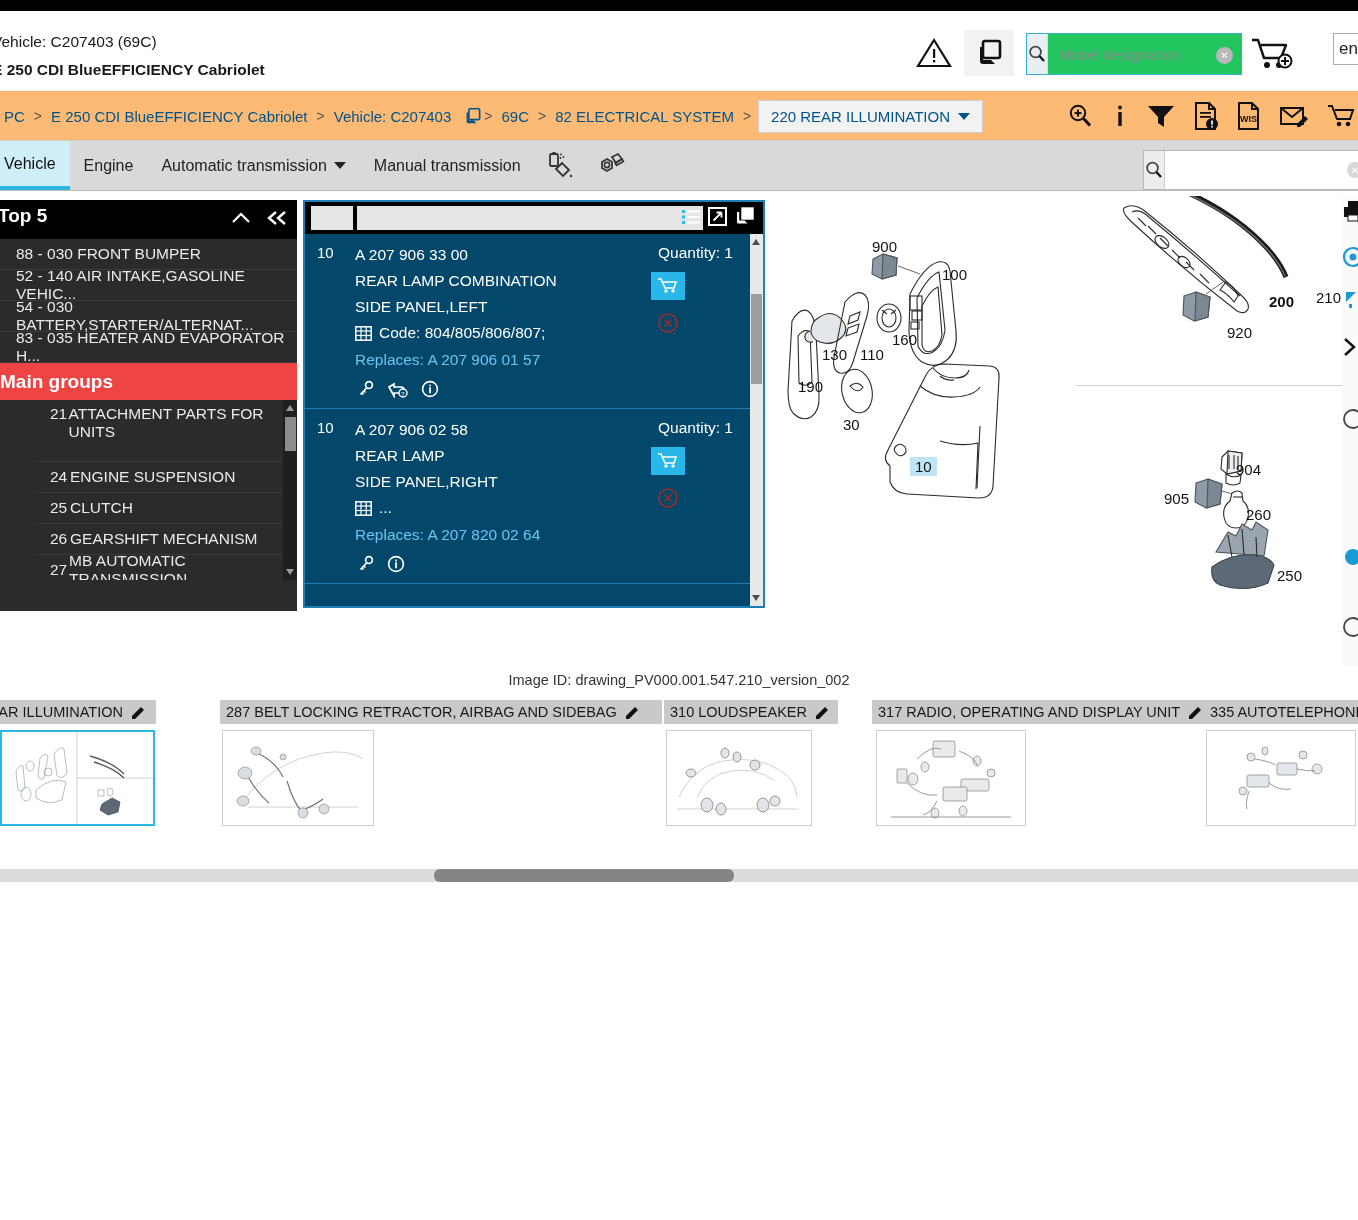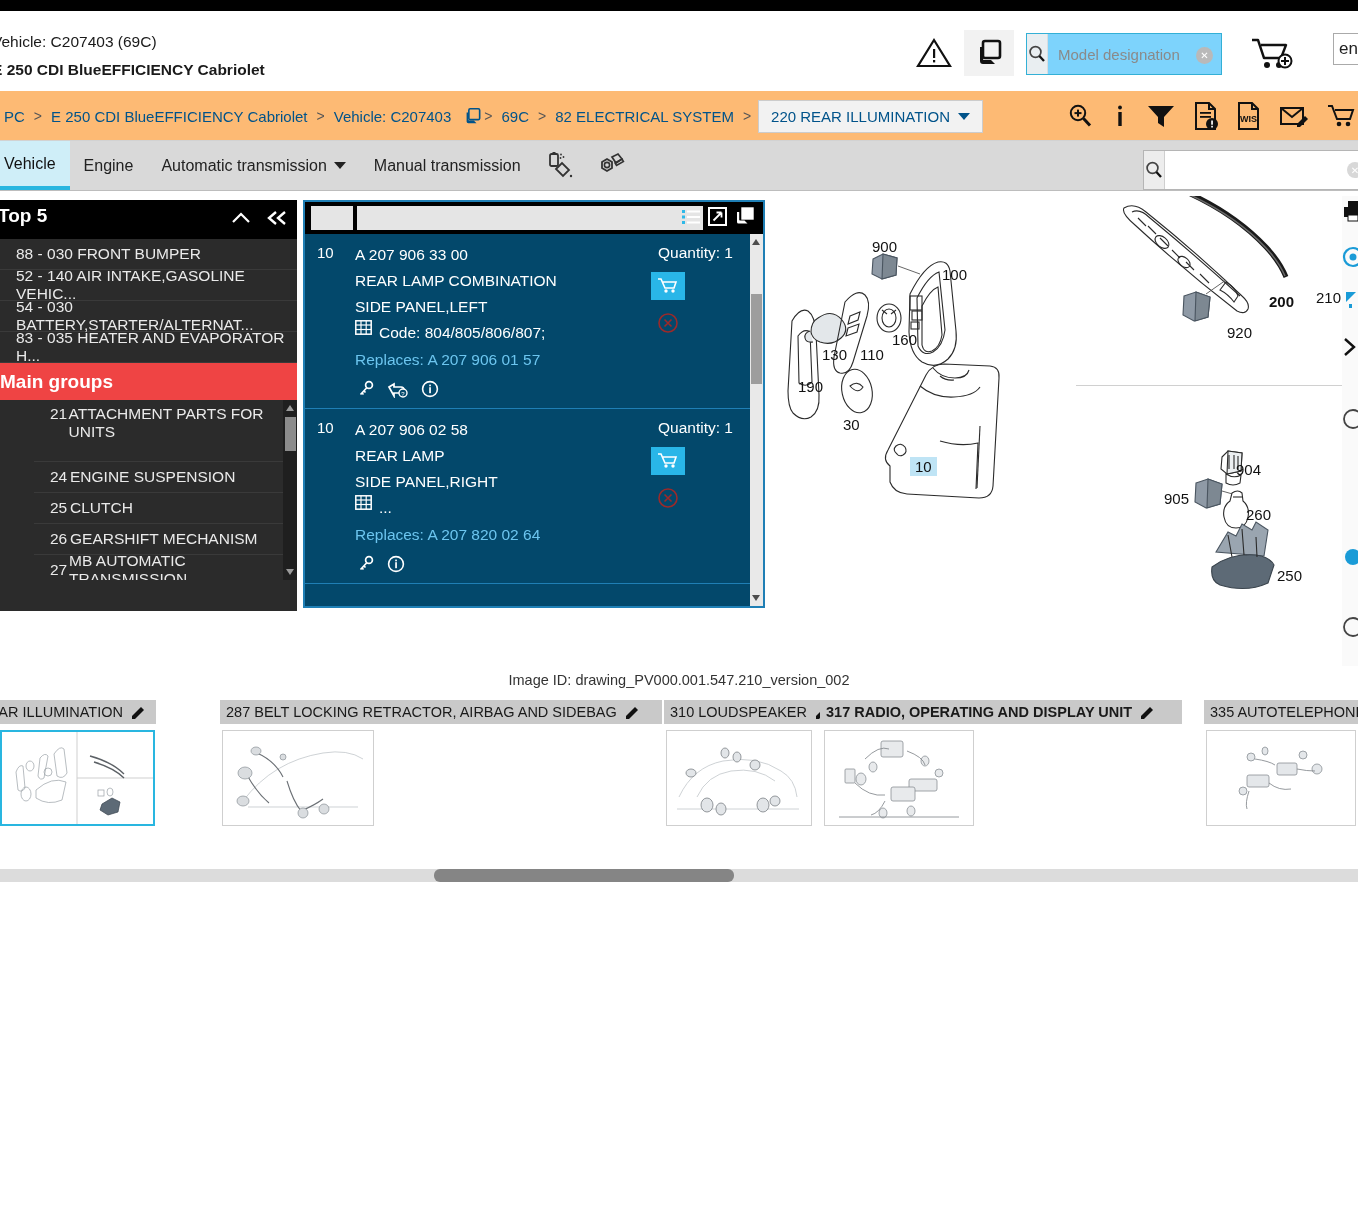--- a/index.html
+++ b/index.html
@@ -32,22 +32,22 @@
     font-size:15.5px; color:#1a1a1a; font-weight:bold; white-space:nowrap;
   }
   .warn-icon {
     position:absolute; left:915px; top:26px; width:38px; height:32px;
   }
   .copy-btn {
     position:absolute; left:964px; top:19px; width:50px; height:46px;
     background:#f2f2f2; display:flex; align-items:center; justify-content:center;
   }
   .search-box {
-    position:absolute; left:1026px; top:22px; width:196px; height:42px;
-    border:1px solid #33b0d6; background:#7dd3fc; display:flex; align-items:stretch;
+    position:absolute; left:1026px; top:22px; width:216px; height:42px;
+    border:1px solid #33b0d6; background:#22c55e; display:flex; align-items:stretch;
   }
   .search-box .sbtn {
     width:45px; background:#e9eef1; display:flex; align-items:center; justify-content:center;
     border-right:1px solid #d6dde1;
   }
   .search-box input {
     flex:1; border:0; outline:0; padding:0 10px; font-size:15px;
     color:#555; background:transparent; font-family:"Liberation Sans", sans-serif;
   }
   .search-box input::placeholder { color:#8a8a8a; }
@@ -151,21 +151,21 @@
     background:#03486b; border:2px solid #1f7fb5; overflow:hidden;
   }
   .parts-head { height:32px; background:#000; display:flex; align-items:center; position:relative; }
   .parts-head .cellA { width:42px; height:24px; background:#e5e5e5; margin-left:6px; }
   .parts-head .cellB { flex:1; height:24px; background:#e5e5e5; margin-left:4px; margin-right:60px;}
   .parts-head .picons { position:absolute; right:8px; top:5px; display:flex; gap:7px; align-items:center;}
   .part-row { position:relative; padding:8px 0 10px 0; border-bottom:1px solid #1f7fb5; }
   .part-row .pos { position:absolute; left:12px; top:10px; font-size:15px; color:#fff; }
   .part-body { margin-left:50px; margin-right:155px; }
   .part-body .ln { font-size:15.5px; color:#ffffff; line-height:26px; white-space:nowrap; }
-  .part-body .code-ln { font-size:15.5px; color:#ffffff; line-height:26px; display:flex; align-items:flex-start; gap:7px;}
+  .part-body .code-ln { font-size:15.5px; color:#ffffff; line-height:26px; display:flex; align-items:center; gap:7px;}
   .part-body .repl { font-size:15.5px; color:#6cc5ef; line-height:28px; }
   .part-icons { display:flex; align-items:center; gap:12px; margin-top:6px; margin-left:52px; }
   .qty { position:absolute; right:30px; top:10px; font-size:15.5px; color:#fff; }
   .cartbtn {
     position:absolute; right:78px; top:38px; width:34px; height:28px;
     background:#29b6e8; display:flex; align-items:center; justify-content:center;
   }
   .delbtn { position:absolute; right:84px; top:78px; width:22px; height:22px; }
   .parts-scroll { position:absolute; right:0; top:32px; width:13px; bottom:0; background:#e9e9e9;}
   .parts-scroll .thumb { position:absolute; left:1px; top:60px; width:11px; height:90px; background:#9d9d9d;}
@@ -837,21 +837,21 @@
             <ellipse cx="88" cy="34" rx="5" ry="5"></ellipse>
             <ellipse cx="40" cy="74" rx="6" ry="7"></ellipse>
             <ellipse cx="54" cy="78" rx="5" ry="6"></ellipse>
             <ellipse cx="96" cy="74" rx="6" ry="7"></ellipse>
             <ellipse cx="108" cy="70" rx="5" ry="5"></ellipse>
           </g>
         </svg>
       </div>
     </div>
 
-    <div class="tgroup" style="left:820px; width:362px;font-weight:bold;">
+    <div class="tgroup" style="left:872px; width:362px;">
       <div class="cap">
         <span>317 RADIO, OPERATING AND DISPLAY UNIT</span>
         <span>
           <svg width="16" height="16" viewBox="0 0 16 16">
               <path d="M2 12 L11 3 l3 3 l-9 9 h-3z" fill="#111"></path>
             </svg>
         </span>
       </div>
       <div class="tile" style="margin-left:4px;width:150px;height:96px;">
         <svg width="148" height="94" viewBox="0 0 148 94">

